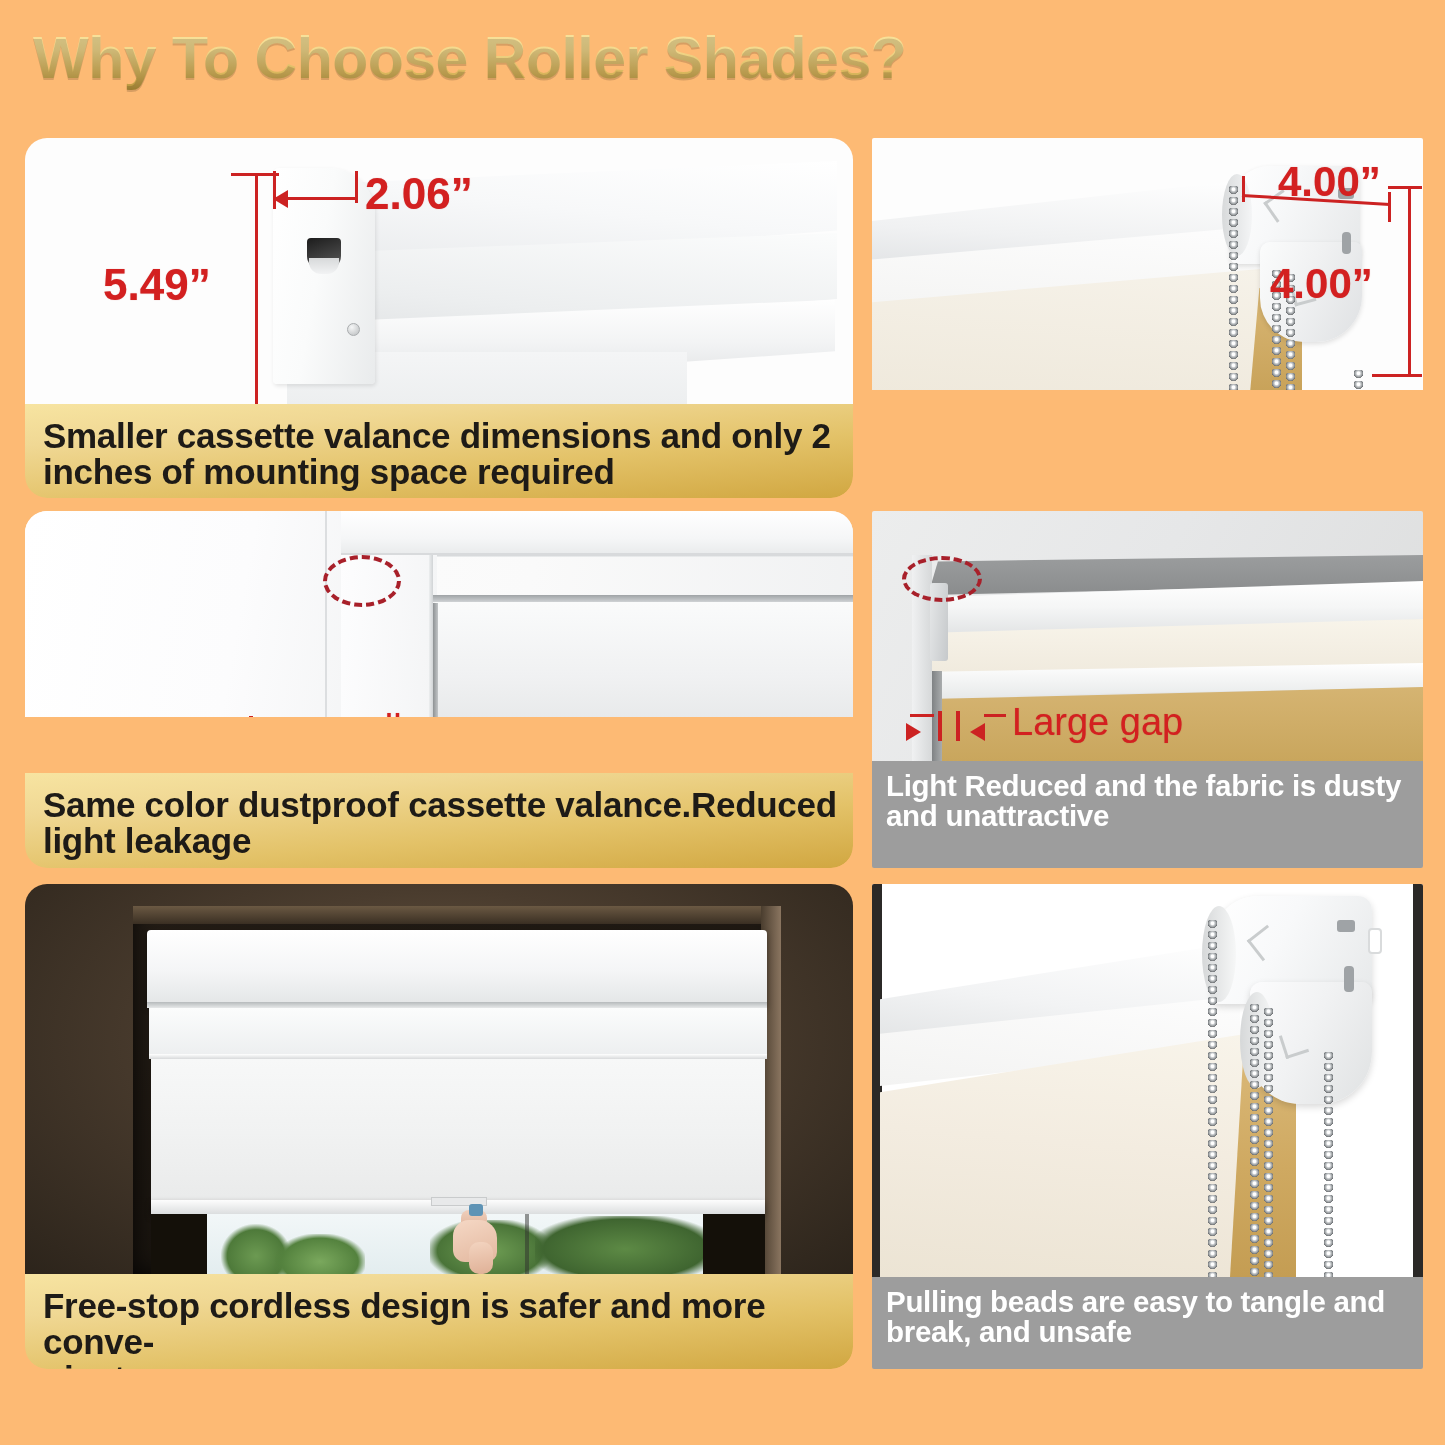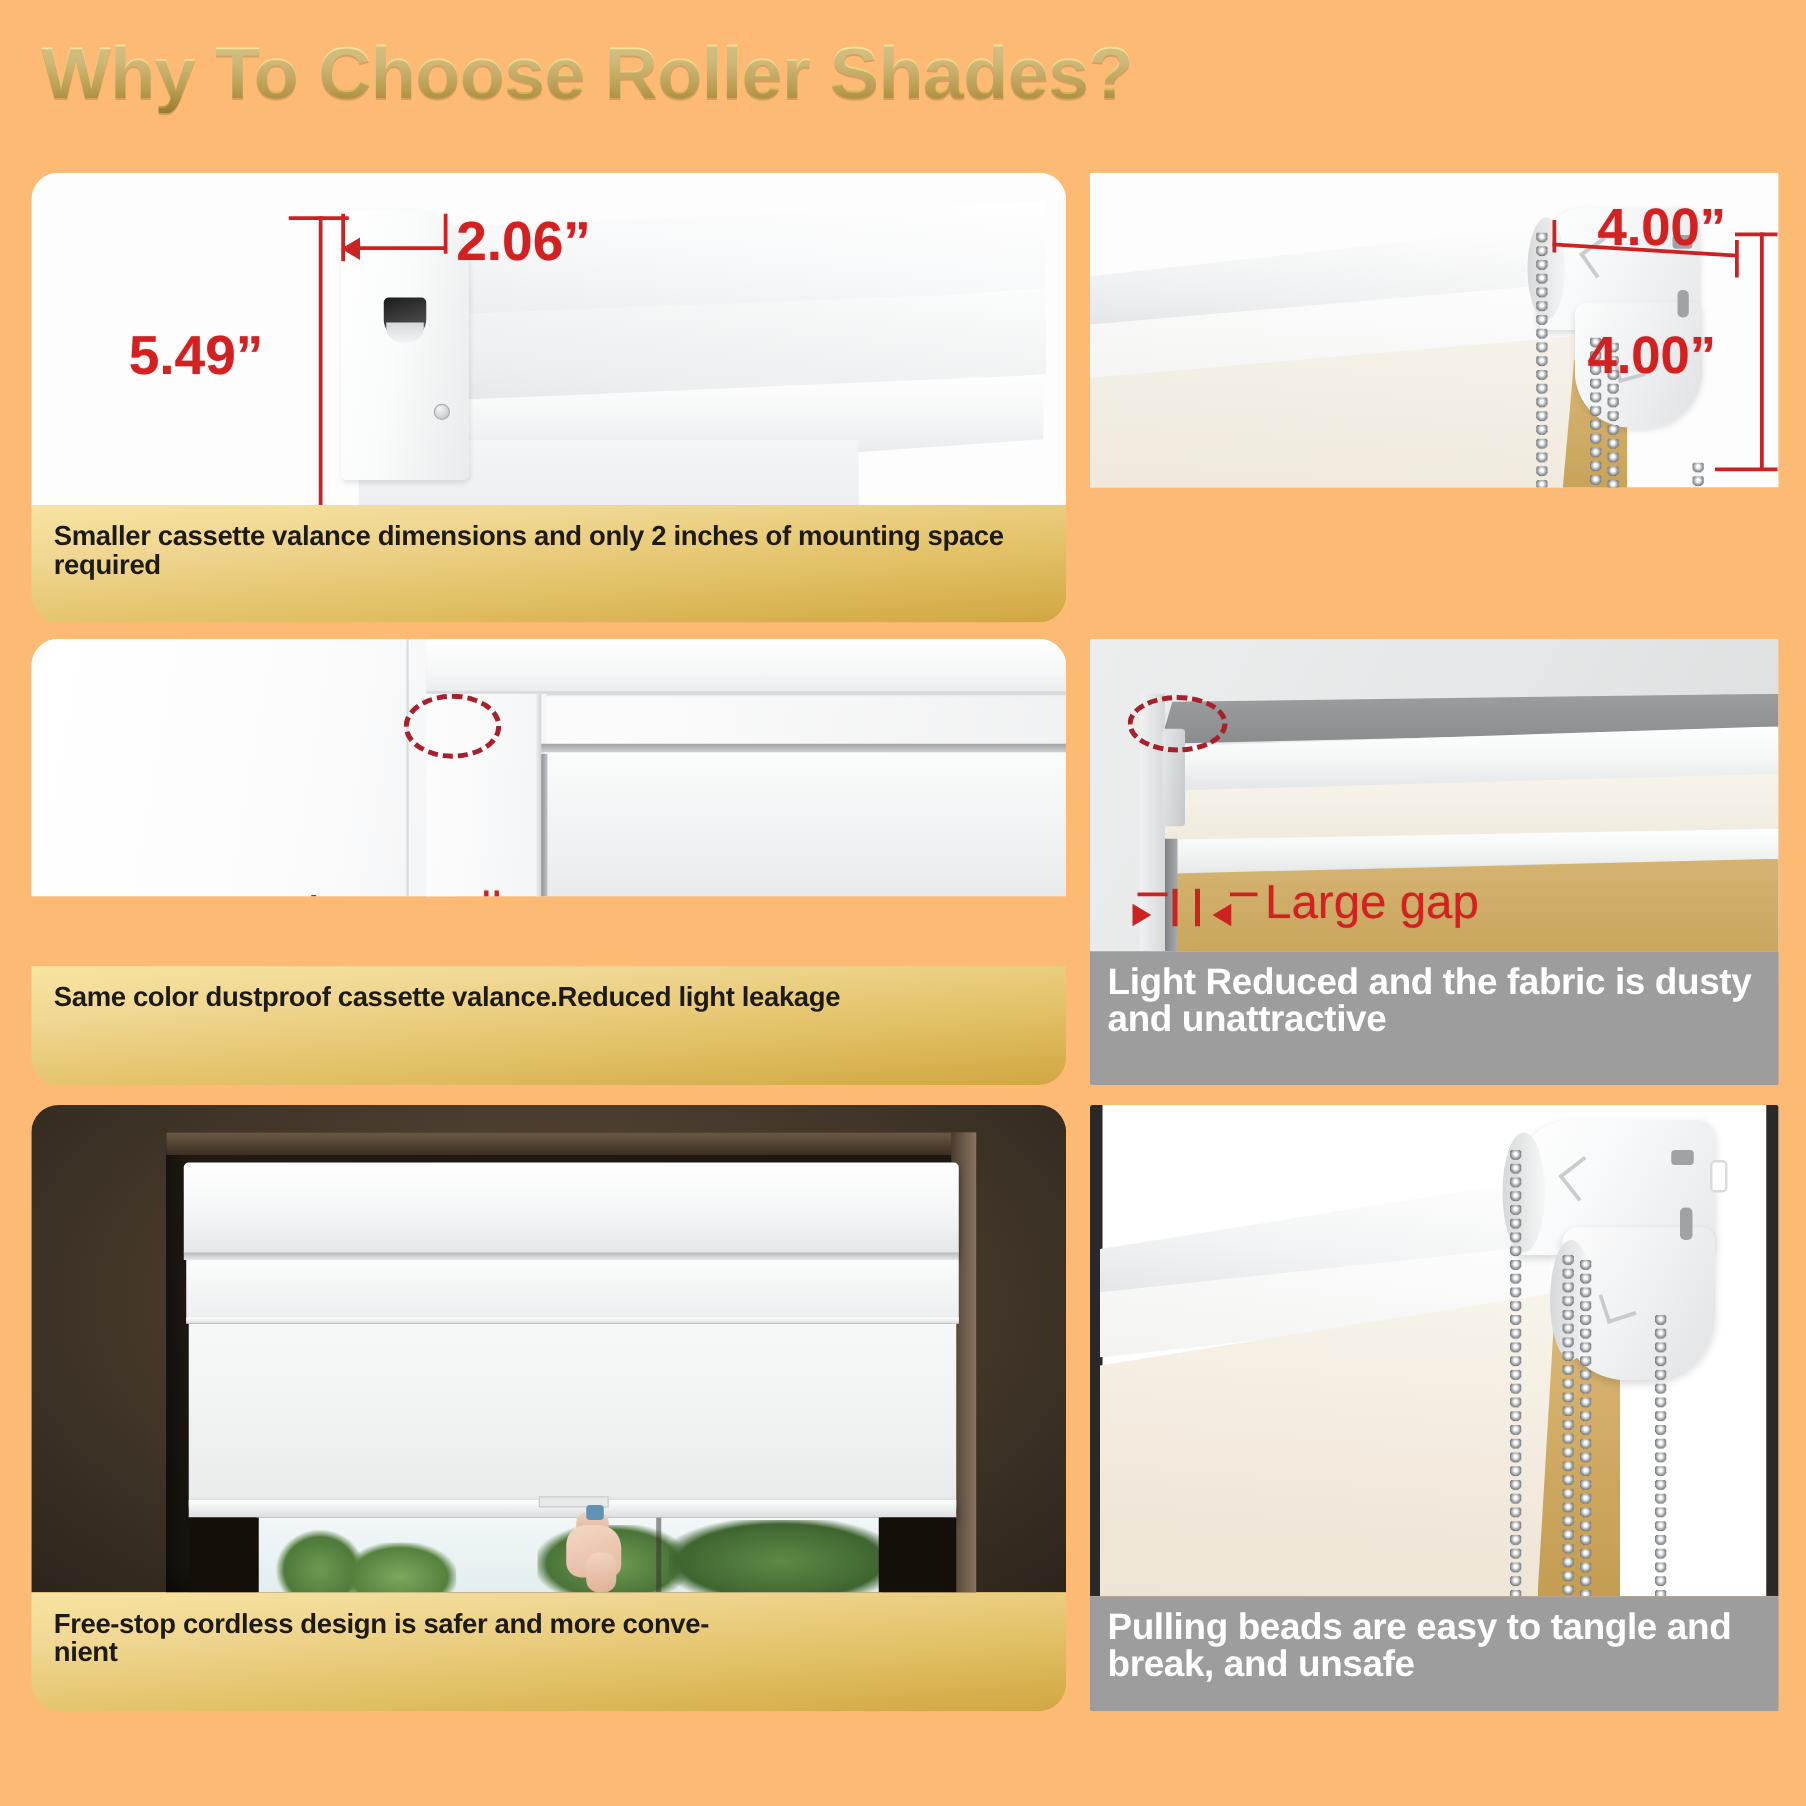--- a/index.html
+++ b/index.html
@@ -44,21 +44,21 @@
   .row3 { top: 860px;  height: 485px; }
 
   .photo { position: absolute; left: 0; right: 0; top: 0; overflow: hidden; }
   .cap   { position: absolute; left: 0; right: 0; bottom: 0; overflow: hidden; }
 
   
   .cap-gold {
     background: linear-gradient(175deg, #f7e4a1 0%, #f0d894 25%, #e3c268 62%, #d1a741 100%);
     color: #1e1b17;
     font-weight: bold;
-    font-size: 22px;
+    font-size: 35px;
     line-height: 1.04;
     padding: 14px 0 0 18px;
     letter-spacing: -0.3px;
     border-bottom-left-radius: 22px;
     border-bottom-right-radius: 22px;
   }
   .cap-gray {
     background: #9d9d9d;
     color: #ffffff;
     font-weight: bold;

